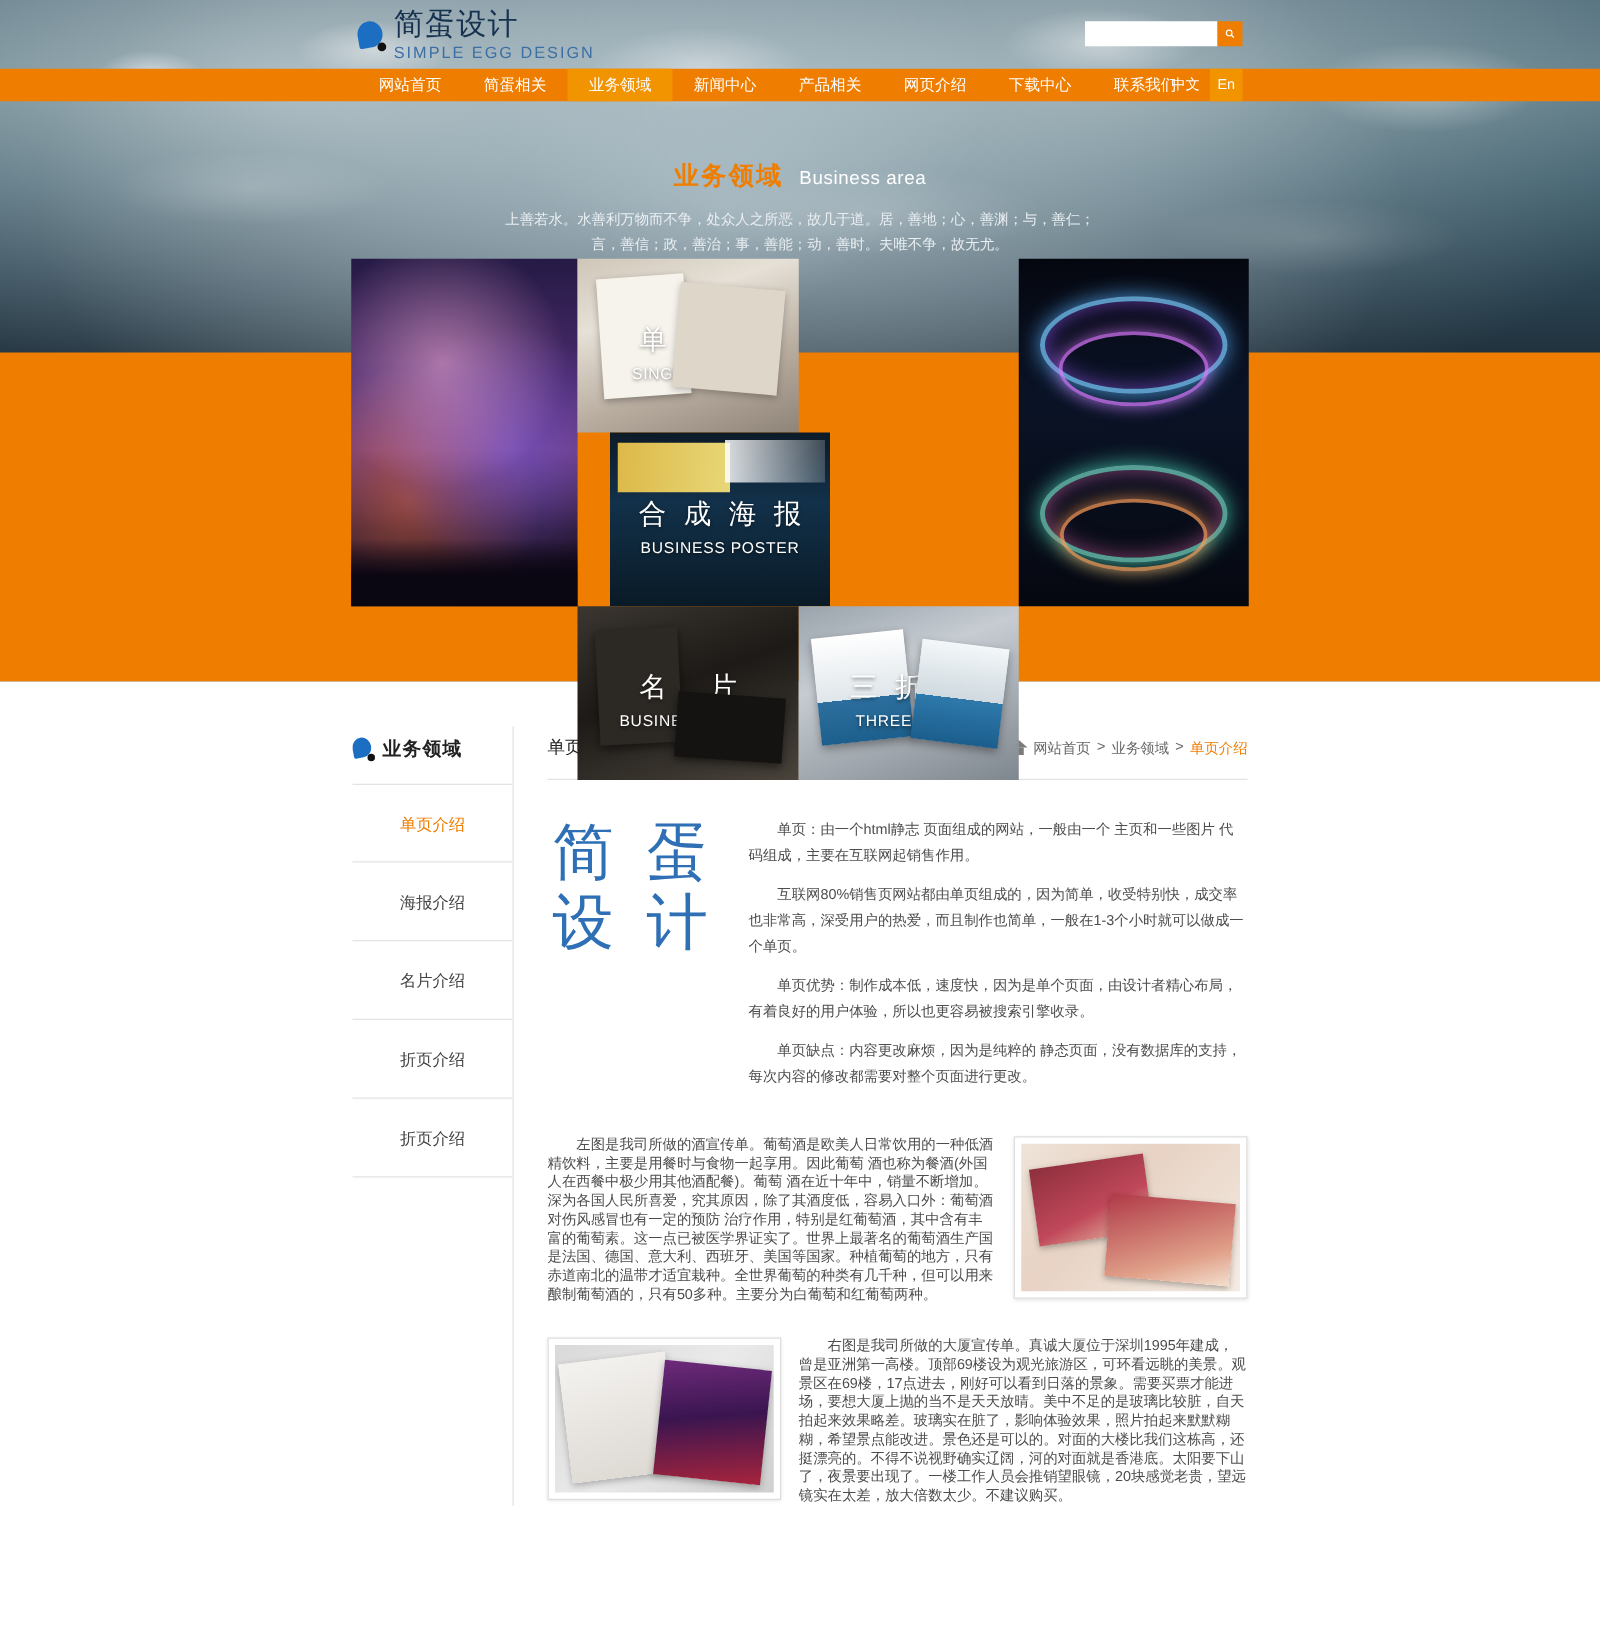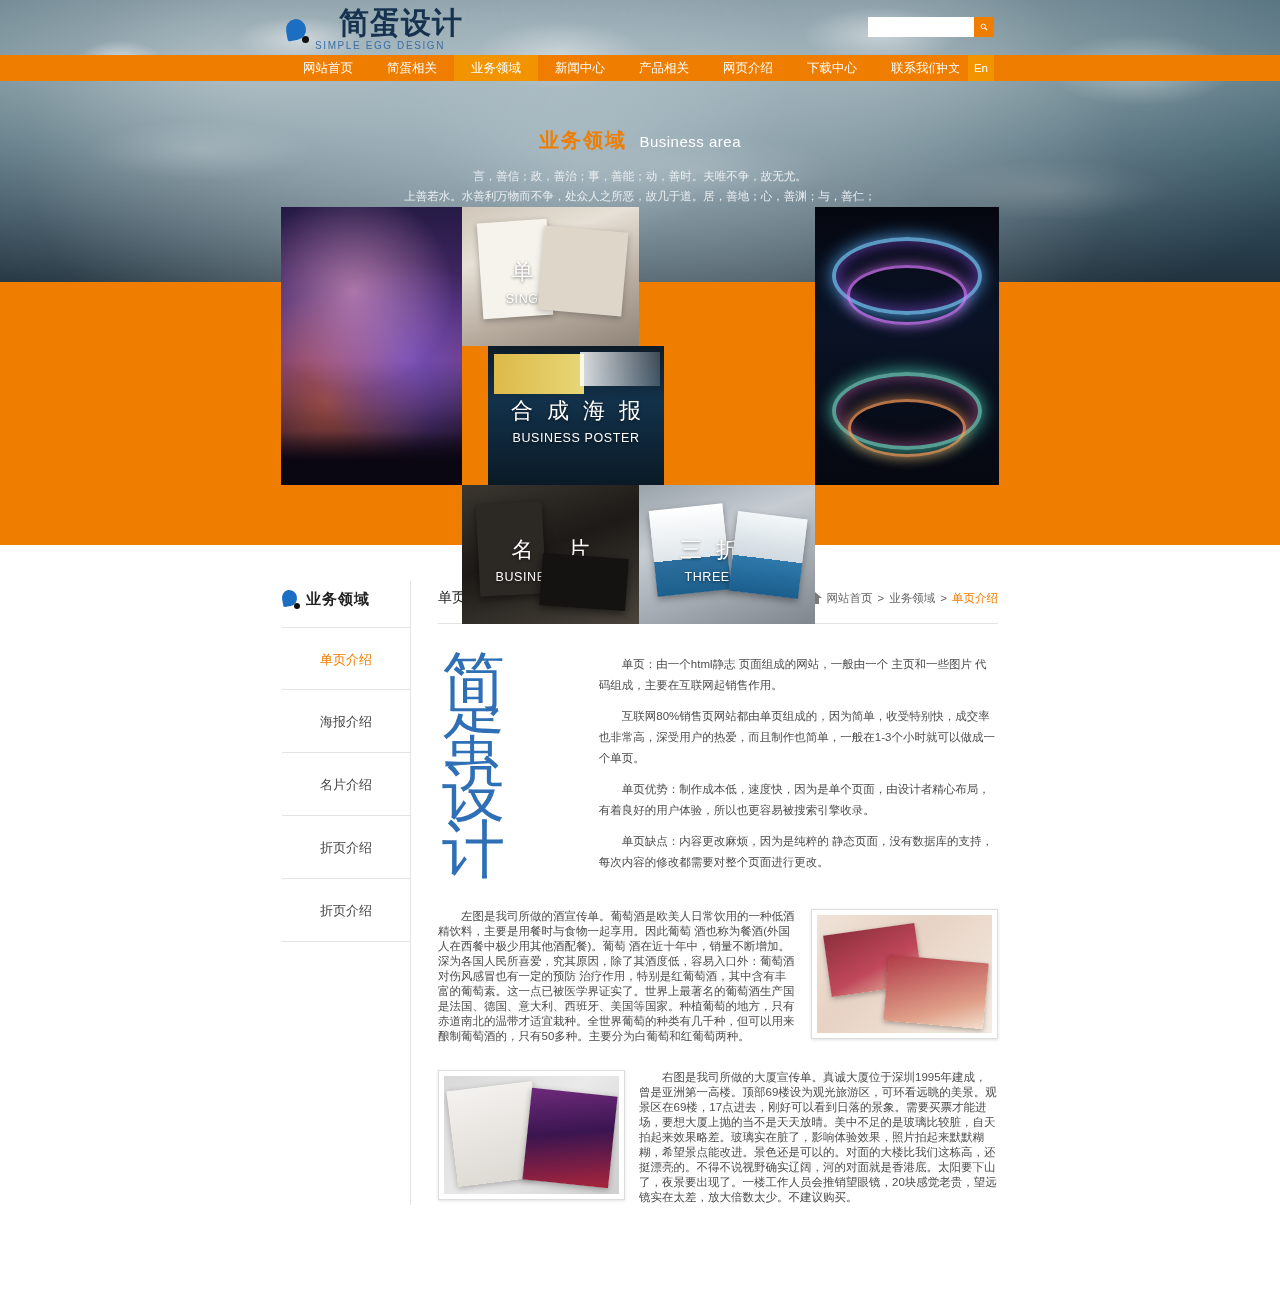--- a/index.html
+++ b/index.html
@@ -49,22 +49,22 @@
     width:22px; height:26px; position:relative;
   }
   .logo-mark .drop{
     position:absolute; left:0; top:2px; width:20px; height:21px; border-radius:50% 50% 50% 10%;
     background:#1b6ec2; transform:rotate(-10deg);
   }
   .logo-mark .dot{
     position:absolute; right:-1px; bottom:0; width:7px; height:7px; border-radius:50%; background:#111;
   }
   .logo-text{ line-height:1; }
-  .logo-cn{ font-size:30px; color:#16324f; font-weight:bold; letter-spacing:1px;margin-left:24px; }
-  .logo-en{ font-size:10px; color:#3b6fa5; letter-spacing:1.6px; margin-top:3px; }
+  .logo-cn{ font-size:24px; color:#16324f; font-weight:normal; letter-spacing:1px; }
+  .logo-en{ font-size:13px; color:#3b6fa5; letter-spacing:1.6px; margin-top:3px; }
 
   .search-box{
     position:absolute; right:286px; top:17px;
     width:126px; height:20px; display:flex;
   }
   .search-input{
     width:106px; height:20px; border:0; background:#fff; outline:none;
     font-size:11px; padding:0 5px; font-family:"Liberation Sans", sans-serif;
   }
   .search-btn{
@@ -219,21 +219,21 @@
     border-left:7px solid transparent; border-right:7px solid transparent; border-bottom:6px solid #7b7b7b;
   }
   .crumb .home::after{
     content:""; position:absolute; left:3px; top:6px; width:8px; height:6px; background:#7b7b7b;
   }
   .crumb .cur{ color:#ef7d00; }
   .divider{ height:1px; background:#e3e3e3; margin-top:16px; }
 
   .intro{ display:flex; margin-top:30px; }
   .bigword{
-    width:152px; color:#2f6fb5; font-size:63px; line-height:56px; letter-spacing:7px;
+    width:152px; color:#2f6fb5; font-size:49px; line-height:56px; letter-spacing:7px;
     font-family:"Liberation Serif", serif; font-weight:300; padding-left:4px;
   }
   .intro-text{ width:420px; font-size:11.5px; color:#4d4d4d; line-height:21px; padding-left:12px; }
   .intro-text p{ margin:0 0 10px 0; text-indent:2em; }
 
   .block{ display:flex; margin-top:26px; align-items:flex-start; }
   .para{ font-size:11.5px; color:#4d4d4d; line-height:15px; text-indent:2em; }
   .photo{ border:1px solid #ddd; padding:5px; background:#fff; box-shadow:0 1px 3px rgba(0,0,0,.12);}
   .photo .img{ width:175px; height:118px; }
   .img-wine{
@@ -315,22 +315,22 @@
         <span>中文</span>
         <span class="on">En</span>
       </div>
     </div>
 
     <div class="hero-title">
       <span class="cn">业务领域</span>
       <span class="en">Business area</span>
     </div>
     <div class="hero-sub">
+      <div>上善若水。水善利万物而不争，处众人之所恶，故几于道。居，善地；心，善渊；与，善仁；</div>
       <div>言，善信；政，善治；事，善能；动，善时。夫唯不争，故无尤。</div>
-      <div>上善若水。水善利万物而不争，处众人之所恶，故几于道。居，善地；心，善渊；与，善仁；</div>
     </div>
 
     <div class="gallery">
       <div class="g-col g1"></div>
       <div class="g-mid">
         <div class="tile t-single">
           <div class="cn">单 页</div>
           <div class="en">SINGLE PAGE</div>
         </div>
         <div class="tile t-poster">

